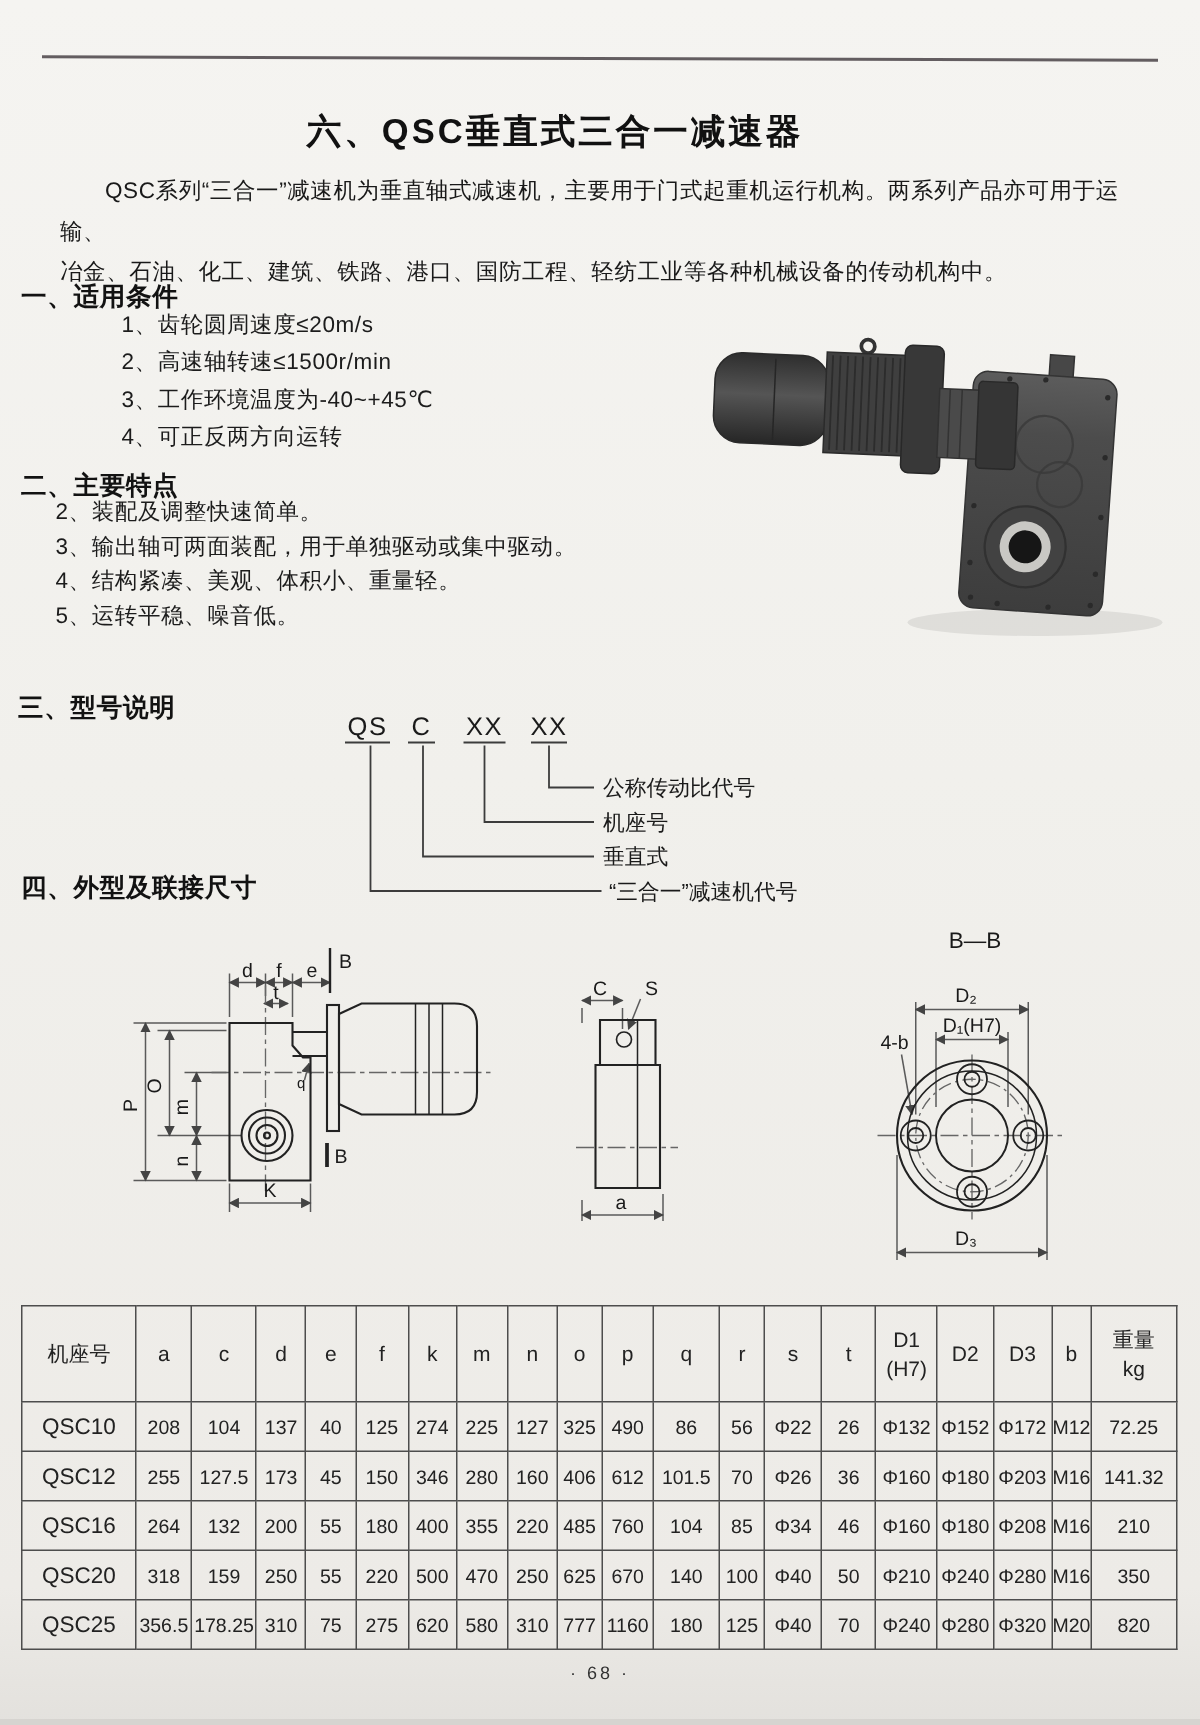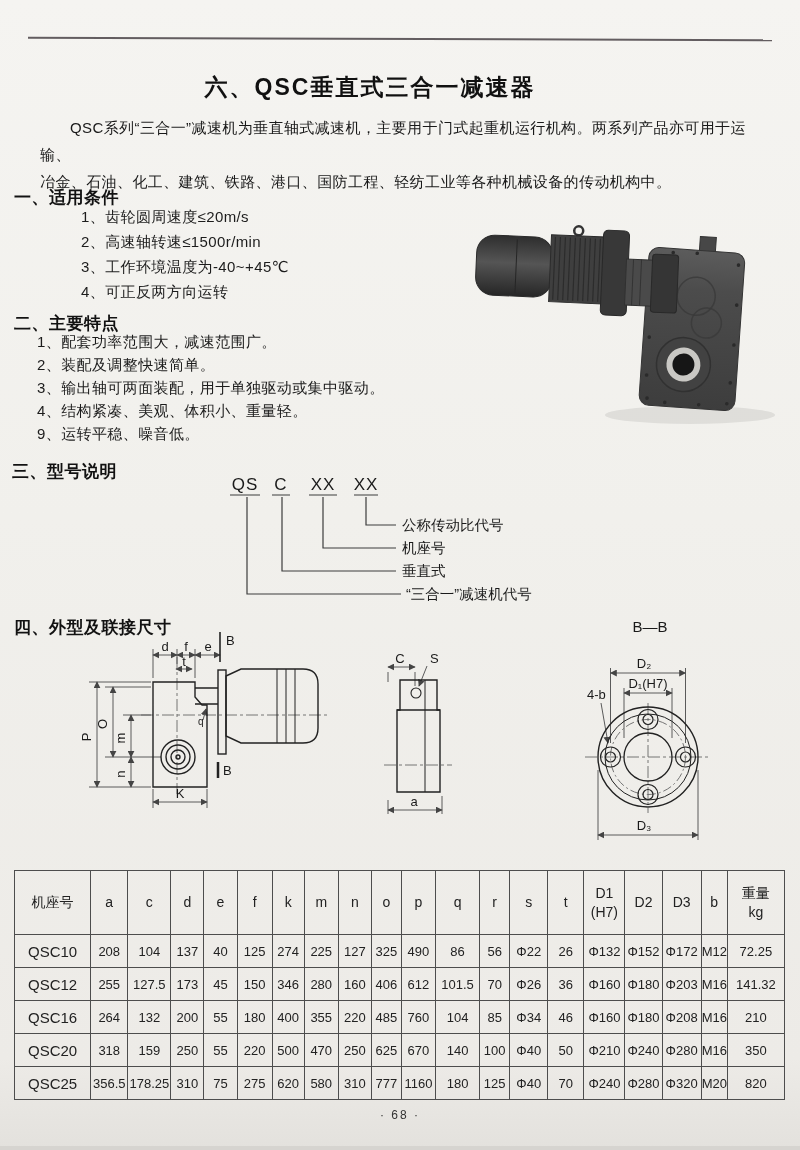--- a/index.html
+++ b/index.html
@@ -112,25 +112,24 @@
       <rect x="164" y="20" width="26" height="85" rx="5" fill="#383838" stroke="#282828"></rect>
       <rect x="188" y="48" width="28" height="46" fill="#4a4a4a" stroke="#313131"></rect>
       <line x1="195" y1="48" x2="195" y2="94" stroke="#333"></line>
         <line x1="203" y1="48" x2="203" y2="94" stroke="#333"></line>
       <rect x="214" y="42" width="26" height="58" rx="3" fill="#353535" stroke="#292929"></rect>
     </g>
   </svg>
 
   <div class="abs sec-heading" style="left:14px;top:312px">二、主要特点</div>
   <div class="abs items" id="list2">
-    <div>1、配套功率范围大，减速范围广。</div>
     <div>2、装配及调整快速简单。</div>
     <div>3、输出轴可两面装配，用于单独驱动或集中驱动。</div>
     <div>4、结构紧凑、美观、体积小、重量轻。</div>
-    <div>9、运转平稳、噪音低。</div>
+    <div>5、运转平稳、噪音低。</div>
   </div>
 
   <div class="abs sec-heading" style="left:12px;top:460px">三、型号说明</div>
 
   <svg class="abs" style="left:220px;top:468px" width="370" height="140">
     <g stroke="#3c3c3c" stroke-width="1.2" fill="none">
       <path d="M10,27 H40 M52,27 H70 M89,27 H117 M134,27 H158"></path>
       <path d="M146,29 V57 H176"></path>
       <path d="M103,29 V80 H176"></path>
       <path d="M62,29 V103 H176"></path>
@@ -139,21 +138,21 @@
     <text class="mc-seg" x="25" y="22" text-anchor="middle">QS</text>
     <text class="mc-seg" x="61" y="22" text-anchor="middle">C</text>
     <text class="mc-seg" x="103" y="22" text-anchor="middle">XX</text>
     <text class="mc-seg" x="146" y="22" text-anchor="middle">XX</text>
     <text class="mc-label" x="182" y="62">公称传动比代号</text>
     <text class="mc-label" x="182" y="85">机座号</text>
     <text class="mc-label" x="182" y="108">垂直式</text>
     <text class="mc-label" x="186" y="131">“三合一”减速机代号</text>
   </svg>
 
-  <div class="abs sec-heading" style="left:14px;top:616px">四、外型及联接尺寸</div>
+  <div class="abs sec-heading" style="left:14px;top:580px">四、外型及联接尺寸</div>
 
   <svg class="abs" style="left:55px;top:612px" width="315" height="235">
     <defs>
       <marker id="ar1" viewBox="0 0 10 10" refX="9" refY="5" markerWidth="7" markerHeight="7" orient="auto-start-reverse">
         <path d="M0,0 L10,5 L0,10 z" fill="#444"></path>
       </marker>
     </defs>
     <g stroke="#5a5a5a" stroke-width="1" fill="none">
       <path d="M98,66 V37 M140,66 V37 M122,52 V37"></path>
       <line x1="98" y1="43" x2="122" y2="43" marker-start="url(#ar1)" marker-end="url(#ar1)"></line>

